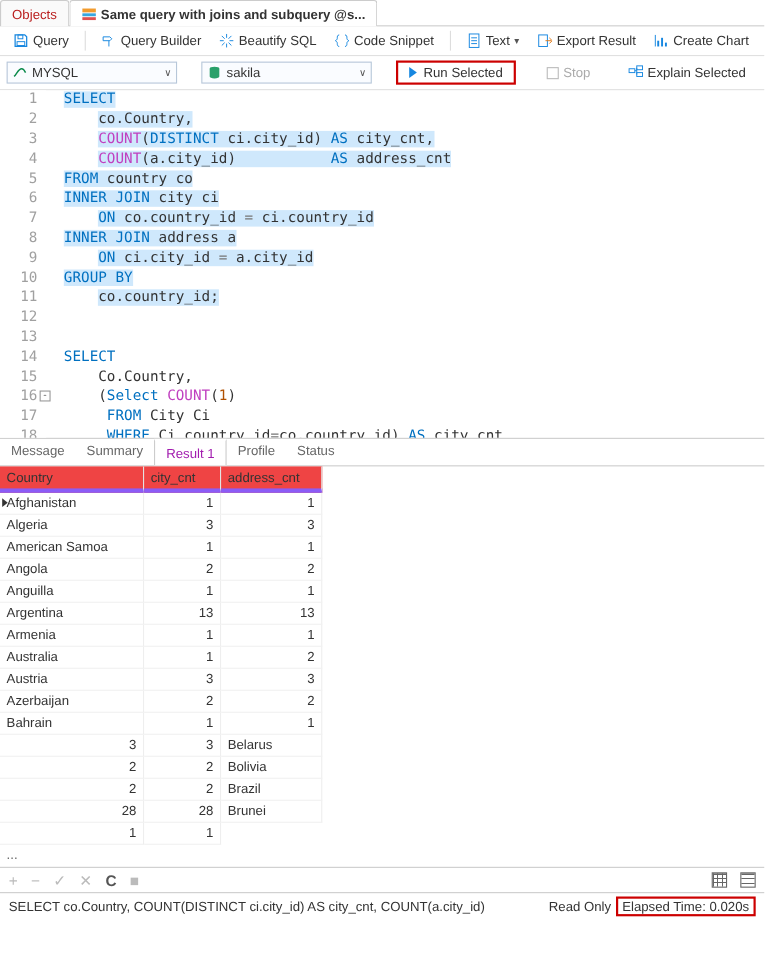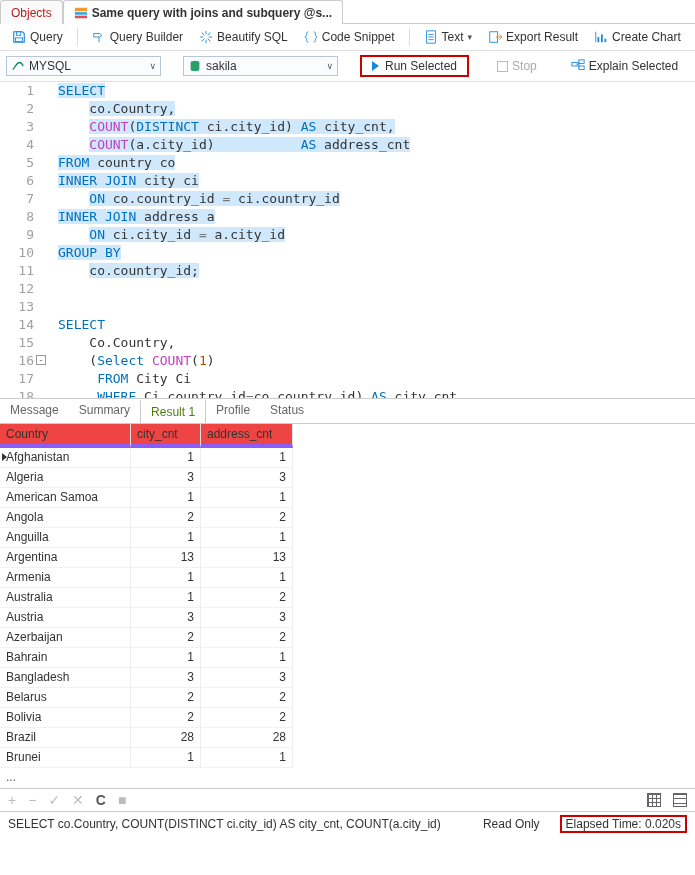--- a/index.html
+++ b/index.html
@@ -26,32 +26,32 @@
   .fold { position: absolute; right: -12px; top: 3px; width: 10px; height: 10px; border: 1px solid #999; font-size: 9px; line-height: 8px; text-align: center; color: #666; background: #fff; }
   .code { flex: 1; padding-left: 16px; white-space: pre; }
   .code div { height: 18px; }
   .sel { background: #cfe8fc; }
   .kw { color: #0070c0; text-align: center; }
   .fn { color: #c040c0; }
   .num { color: #b05000; }
   .op { color: #777; }
   .result-tabs { display: flex; border-top: 1px solid #ccc; border-bottom: 1px solid #ccc; }
   .rtab { padding: 4px 10px; color: #666; }
-  .rtab.active { background: #fff; border-top: 2px solid #fff; border-left: 1px solid #ccc; border-right: 1px solid #ccc; color: #4d7c0f; }
+  .rtab.active { background: #fff; border-top: 2px solid #fff; border-left: 1px solid #ccc; border-right: 1px solid #ccc; color: #a21caf; }
   .grid { display: grid; grid-template-columns: 131px 70px 92px; }
   .ghead { border-right: 1px solid #e3e3e3; border-bottom: 4px solid #8b5cf6; padding: 3px 6px; background: #ef4444; }
   .gcell { border-right: 1px solid #eee; border-bottom: 1px solid #f1f1f1; padding: 2px 6px; height: 20px; }
   .gcell.num { text-align: right; color: #333; }
   .rowmark { position: relative; }
   .rowmark .tri { position: absolute; left: 2px; top: 5px; width: 0; height: 0; border-left: 5px solid #333; border-top: 4px solid transparent; border-bottom: 4px solid transparent; }
   .dots-row { padding: 2px 6px; color: #666; height: 20px; }
   .nav-strip { display: flex; align-items: center; gap: 12px; padding: 3px 8px; border-top: 1px solid #ccc; color: #555; font-size: 14px; }
   .nav-strip .sp { flex: 1; }
   .gridmode { width: 14px; height: 14px; border: 1px solid #666; }
-  .status { display: flex; align-items: center; gap: 16px; padding: 4px 8px; border-top: 1px solid #ccc; height: 24px; }
+  .status { display: flex; align-items: center; padding: 4px 8px; border-top: 1px solid #ccc; height: 24px; }
   .status .sp { flex: 1; }
   .elapsed { border: 2px solid #c00; padding: 0 4px; margin-left: 4px; }
   svg { display: block; }
 </style>
 </head>
 <body>
 
 <div class="tabstrip">
   <div class="tab inactive">
     <span>Objects</span>
@@ -241,21 +241,20 @@
     <div class="gcell num">2</div>
     <div class="gcell rowmark"><span>Austria</span></div>
     <div class="gcell num">3</div>
     <div class="gcell num">3</div>
     <div class="gcell rowmark"><span>Azerbaijan</span></div>
     <div class="gcell num">2</div>
     <div class="gcell num">2</div>
     <div class="gcell rowmark"><span>Bahrain</span></div>
     <div class="gcell num">1</div>
     <div class="gcell num">1</div>
-    <div class="gcell rowmark"><span>Bangladesh</span></div>
     <div class="gcell num">3</div>
     <div class="gcell num">3</div>
     <div class="gcell rowmark"><span>Belarus</span></div>
     <div class="gcell num">2</div>
     <div class="gcell num">2</div>
     <div class="gcell rowmark"><span>Bolivia</span></div>
     <div class="gcell num">2</div>
     <div class="gcell num">2</div>
     <div class="gcell rowmark"><span>Brazil</span></div>
     <div class="gcell num">28</div>

